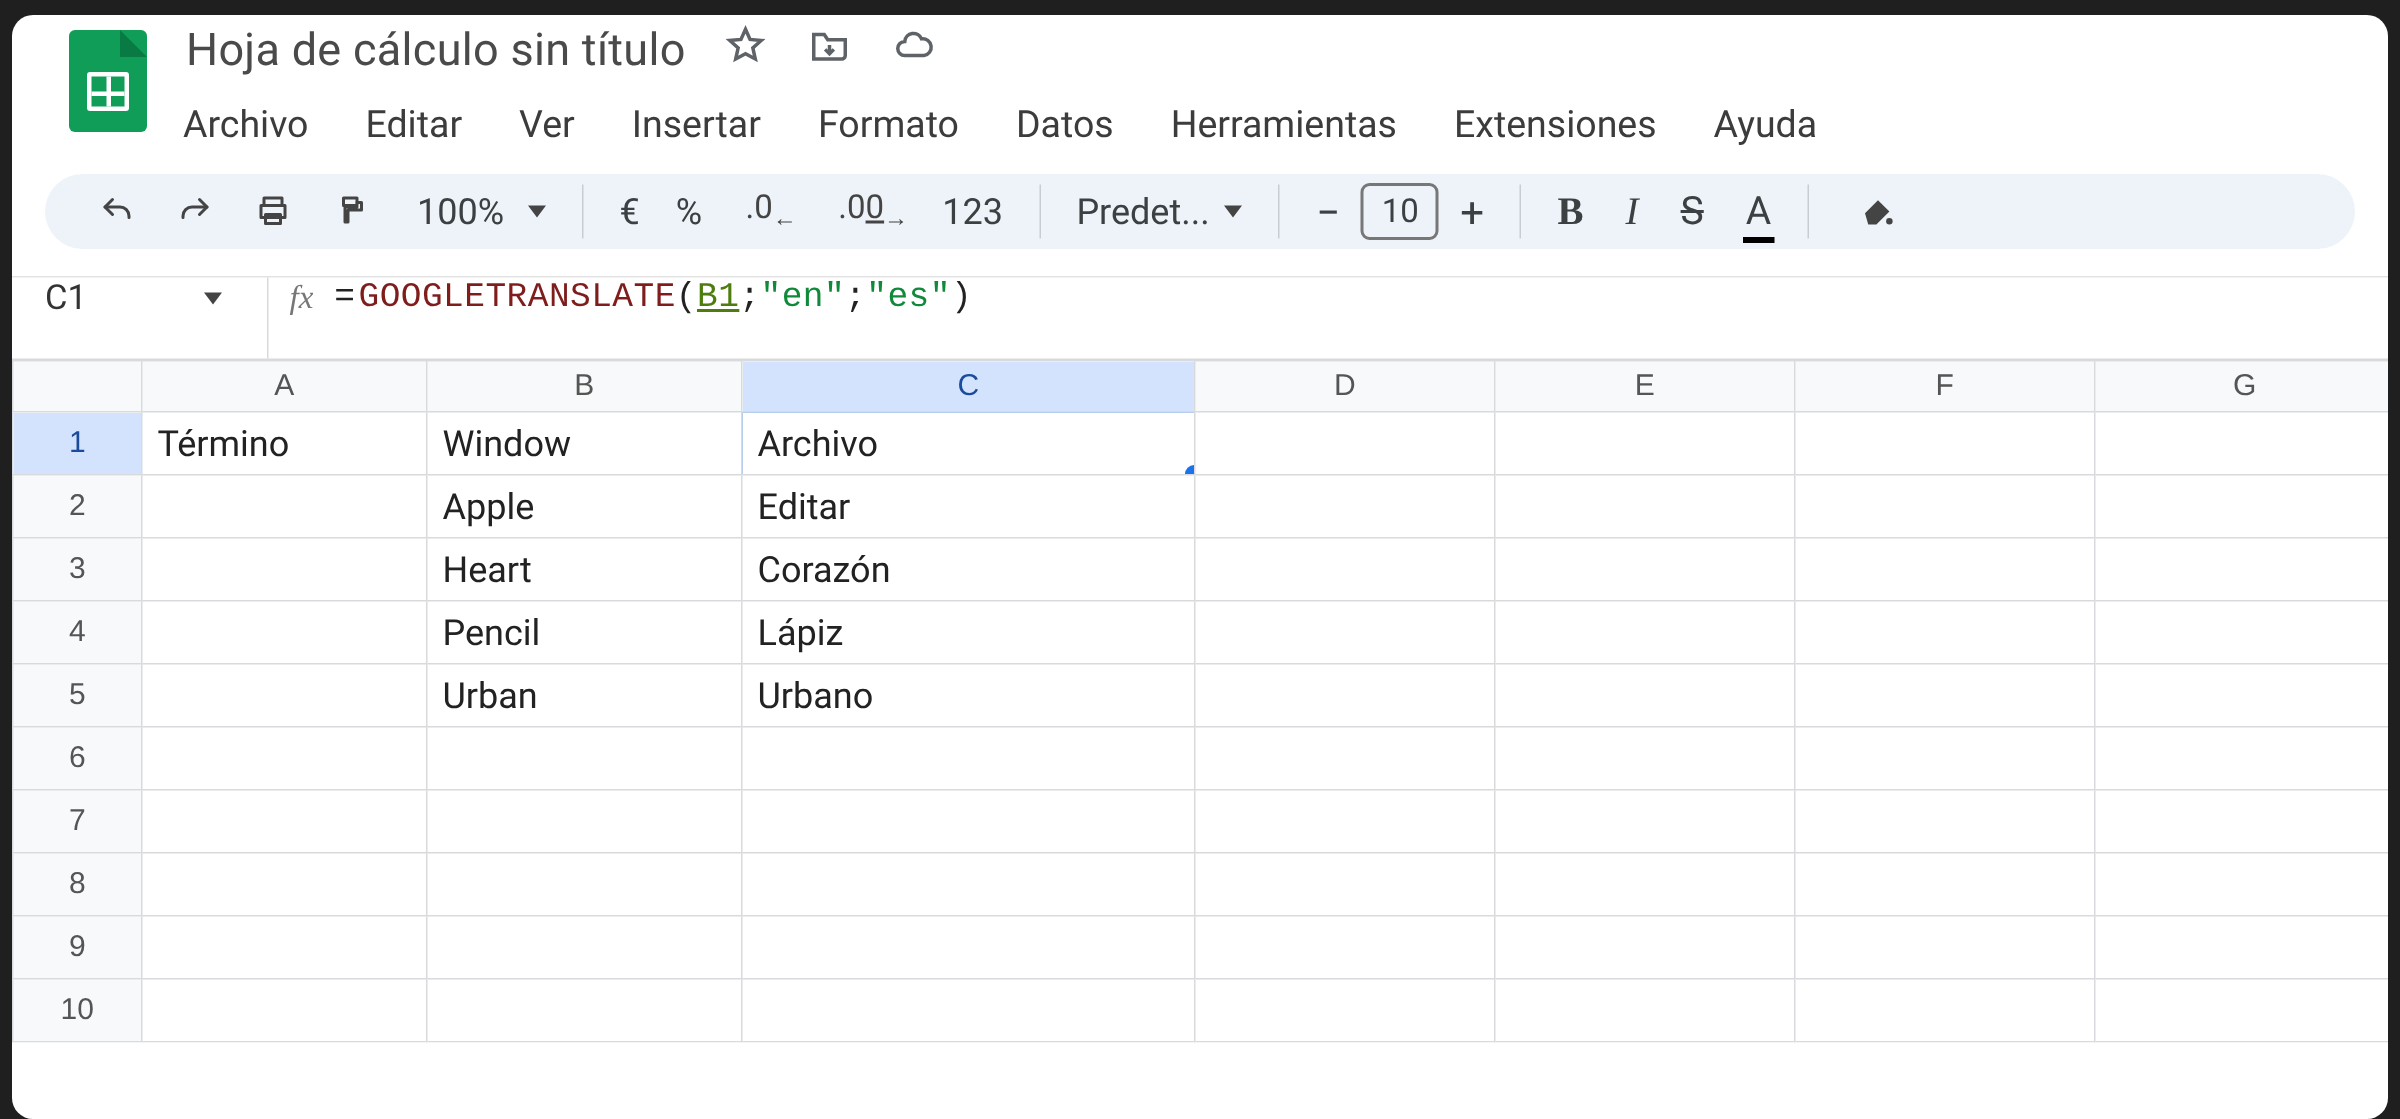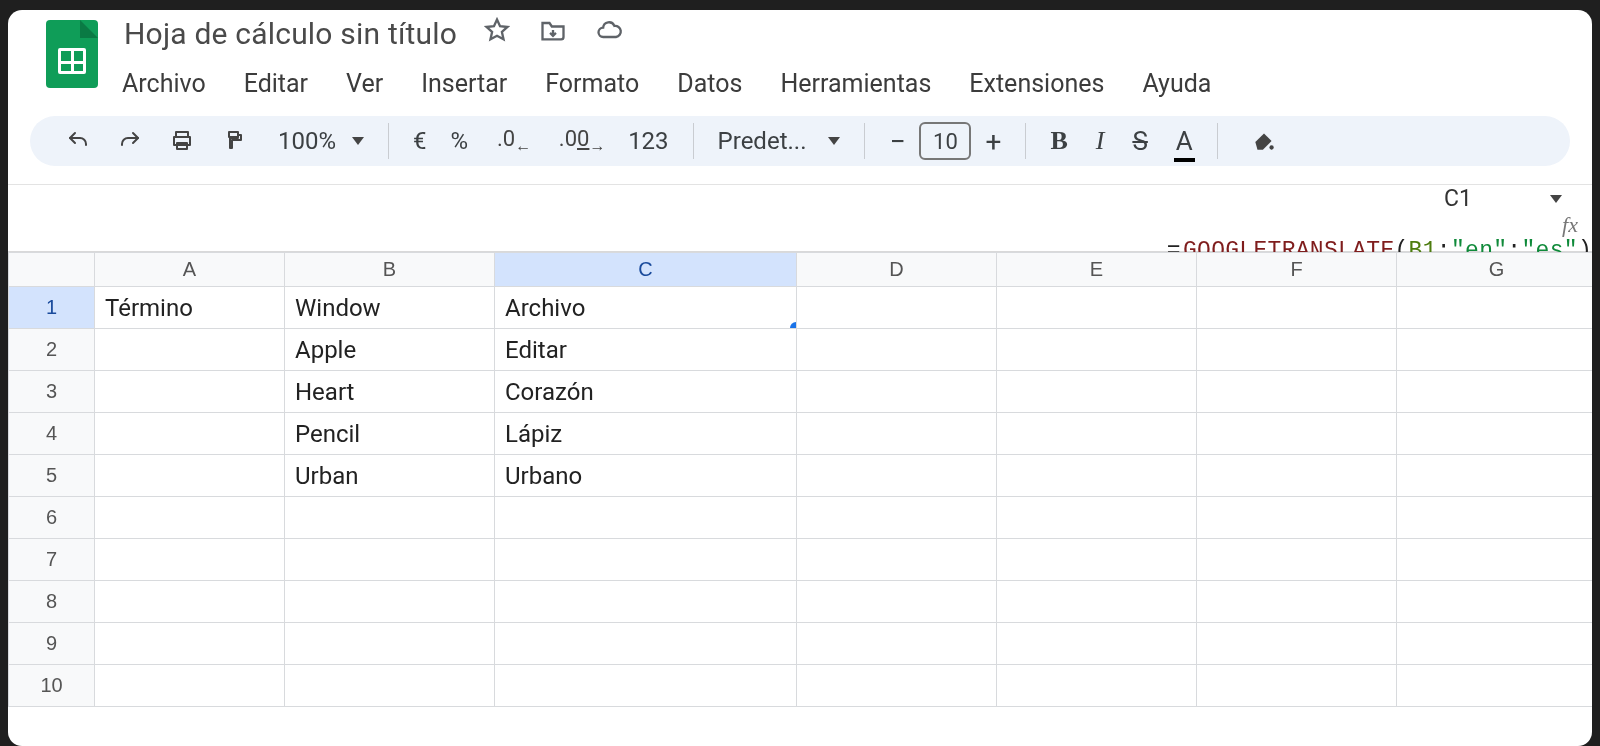--- a/index.html
+++ b/index.html
@@ -101,21 +101,21 @@
     border-radius: 6px;
     color: #444;
   }
   .tbtn svg { width: 24px; height: 24px; stroke: #444; fill: none; stroke-width: 2; stroke-linecap: round; stroke-linejoin: round; }
   .spacer-sm { width: 6px; }
   .vsplit { width: 1px; height: 36px; background: #c9ccd1; margin: 0 16px; }
   .zoom { display: inline-flex; align-items: center; gap: 8px; font-size: 24px; }
   .caret { display:inline-block; border-left: 6px solid transparent; border-right: 6px solid transparent; border-top: 8px solid #444; margin-left: 8px; }
   .numfmt { display: inline-flex; align-items: center; gap: 24px; font-size: 24px; }
   .numfmt .sym { font-size: 24px; }
-  .fontpick { display: inline-flex; align-items: center; gap: 14px; font-size: 24px; }
+  .fontpick { display: inline-flex; align-items: center; gap: 2px; font-size: 24px; }
   .fontsize { display: inline-flex; align-items: center; gap: 14px; font-size: 24px; }
   .fontsize .minus, .fontsize .plus { font-size: 28px; font-weight: 400; }
   .fontsize .sizebox {
     border: 2px solid #777;
     border-radius: 6px;
     width: 52px; height: 38px;
     display: inline-flex; align-items: center; justify-content: center;
     font-size: 22px;
   }
   .styles { display: inline-flex; align-items: center; gap: 28px; font-size: 26px; }
@@ -124,26 +124,25 @@
   .styles .strike { text-decoration: line-through; }
   .styles .textcolor { position: relative; }
   .styles .textcolor::after {
     content: ""; position: absolute; left: -2px; right: -2px; bottom: -6px; height: 4px; background: #000;
   }
   .paint svg { width: 26px; height: 26px; }
 
   
   .fxbar {
     display: flex;
-    align-items: flex-end;
-    height: 68px;
+    align-items: flex-start;
+    height: 56px;
     border-top: 1px solid #e3e3e3;
     border-bottom: 1px solid #d9d9d9;
     margin-top: 18px;
-    flex-direction: column;
   }
   .namebox {
     width: 170px;
     padding-left: 22px;
     font-size: 23px;
     color: #333;
     display: flex;
     align-items: center;
     gap: 70px;
   }

